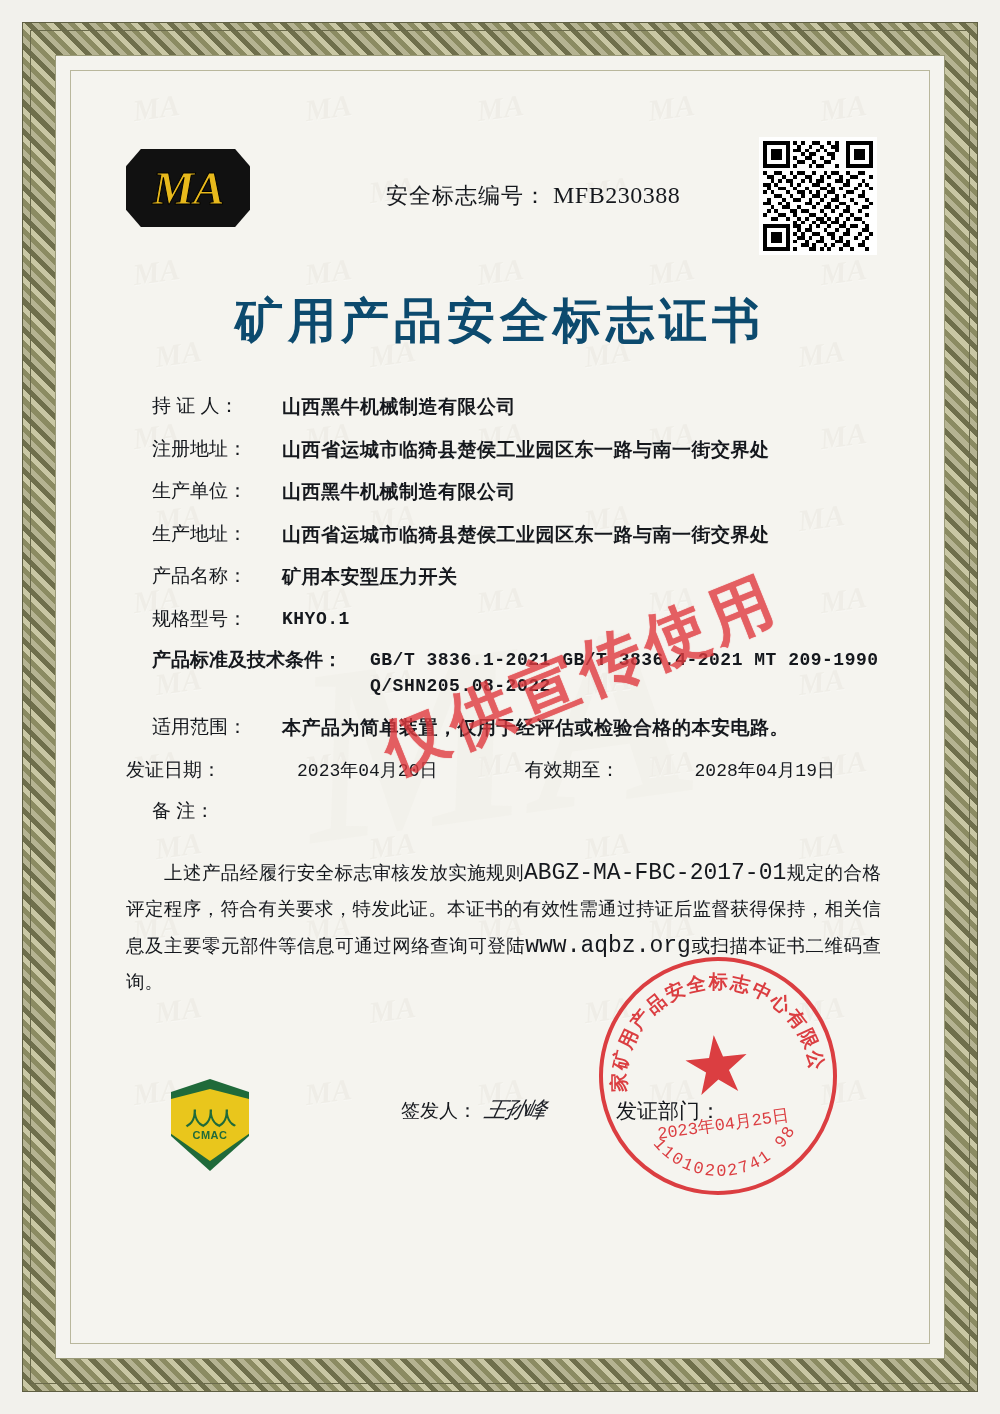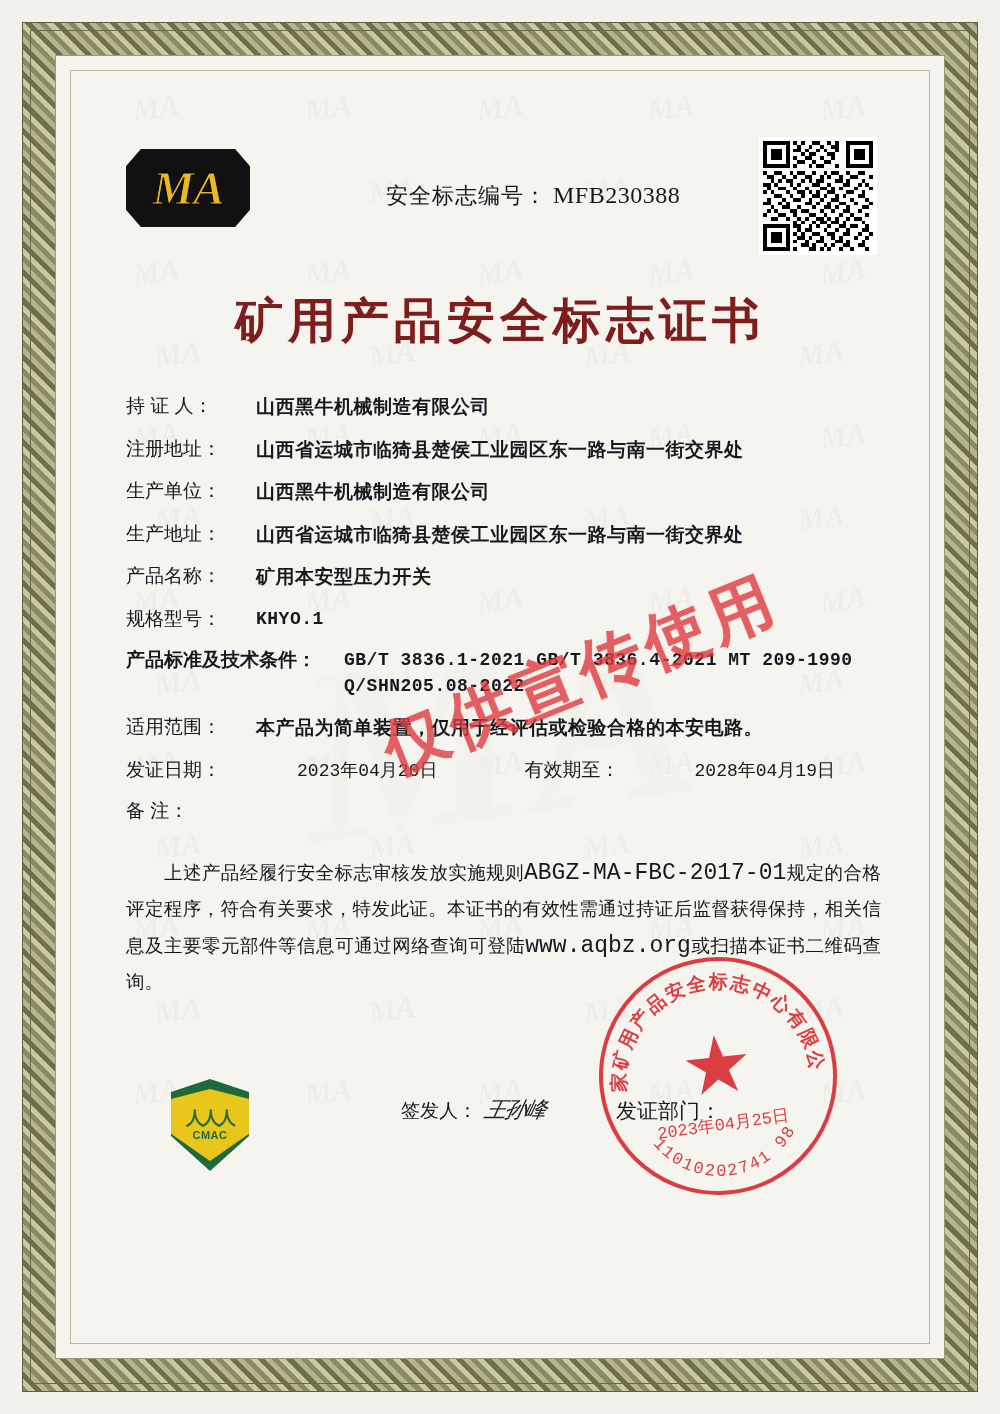--- a/index.html
+++ b/index.html
@@ -152,38 +152,39 @@
   
   .title {
     position: absolute;
     top: 218px;
     left: 0;
     width: 100%;
     text-align: center;
     font-size: 48px;
     font-weight: bold;
     letter-spacing: 5px;
-    color: #7f1d1d;
+    color: #0c4a6e;
     font-family: "Liberation Sans", sans-serif;
   }
 
   
   .fields {
     position: absolute;
     top: 322px;
     left: 55px;
     right: 48px;
   }
   .field-row {
     display: flex;
     align-items: flex-start;
     margin-bottom: 15px;
     font-size: 19px;
     color: #15181d;
     min-height: 26px;
+    margin-left: 26px;
   }
   .field-label {
     width: 130px;
     flex: 0 0 auto;
     letter-spacing: 0px;
     white-space: nowrap;
   }
   .field-label.wide { width: 218px; font-weight: bold; }
   .field-value {
     flex: 1;

